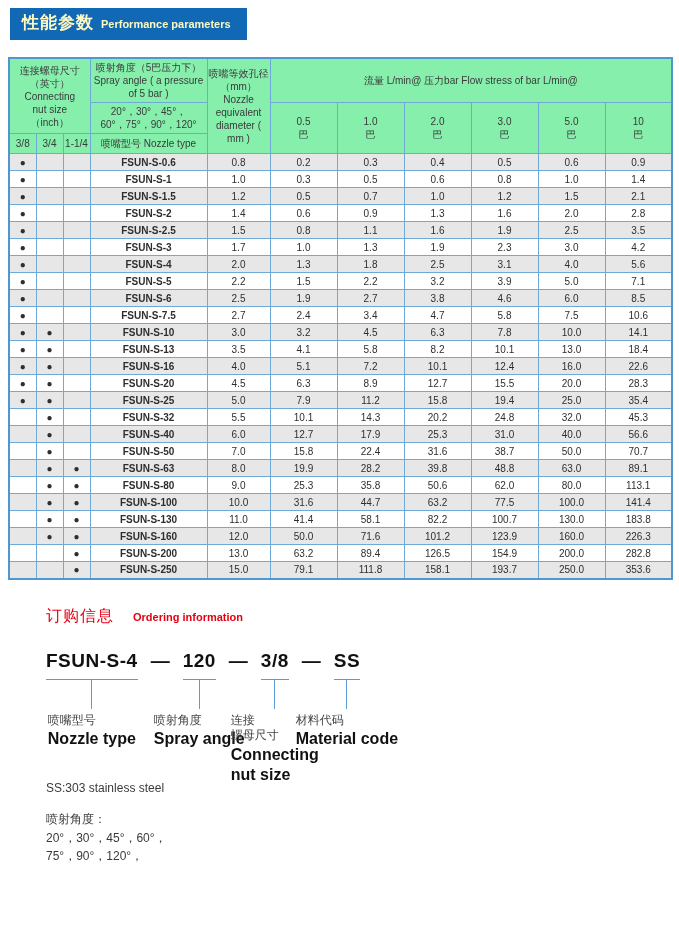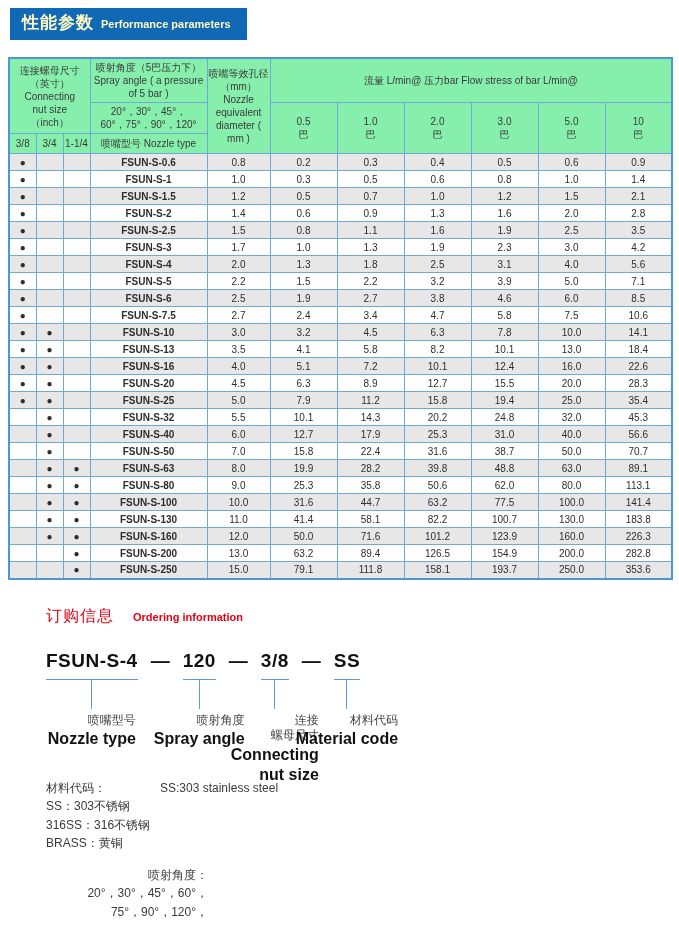--- a/index.html
+++ b/index.html
@@ -72,31 +72,31 @@
   .dash { font-size: 19px; font-weight: bold; color: #111; line-height: 24px; margin: 0 13px; }
   .bracket {
     width: 100%; margin-top: 6px; height: 30px;
     border-top: 1px solid #5b9bd5;
     display: flex; justify-content: center;
   }
   .bracket .tick { width: 1px; height: 100%; background: #5b9bd5; }
   .part .labels {
     position: absolute; top: 64px; left: 50%;
     transform: translateX(-50%);
-    width: max-content; text-align: right;
+    width: max-content; text-align: left;
   }
   .labels .cn { font-size: 12px; color: #444; line-height: 1.3; }
   .labels .en { font-size: 16px; font-weight: bold; color: #111; line-height: 1.25; margin-top: 1px; }
 
   
   .twocol { display: flex; margin-left: 46px; font-size: 12px; color: #3a3a3a; line-height: 1.55; }
   .material { margin-top: 14px; }
   .material .col-cn { width: 114px; }
   .spray { margin-top: 13px; }
-  .spray .col-cn { width: 162px; text-align: right; }
+  .spray .col-cn { width: 162px; }
 </style>
 </head>
 <body>
 
 
 
 
 <div class="banner">
   <span class="cn">性能参数</span><span class="en">Performance parameters</span>
 </div>
@@ -532,26 +532,20 @@
       </div>
     <div class="labels">
       <div class="cn ml">材料代码</div>
       <div class="en ml">Material code</div>
     </div>
   </div>
 </div>
 
 
 <div class="twocol material">
-  <div class="col-cn">
-    <div>材料代码：</div>
-    <div>SS：303不锈钢</div>
-    <div>316SS：316不锈钢</div>
-    <div>BRASS：黄铜</div>
-  </div>
   <div class="col-en">
     <div>SS:303 stainless steel</div>
   </div>
 </div>
 
 
 <div class="twocol spray">
   <div class="col-cn">
     <div>喷射角度：</div>
     <div>20°，30°，45°，60°，</div>

